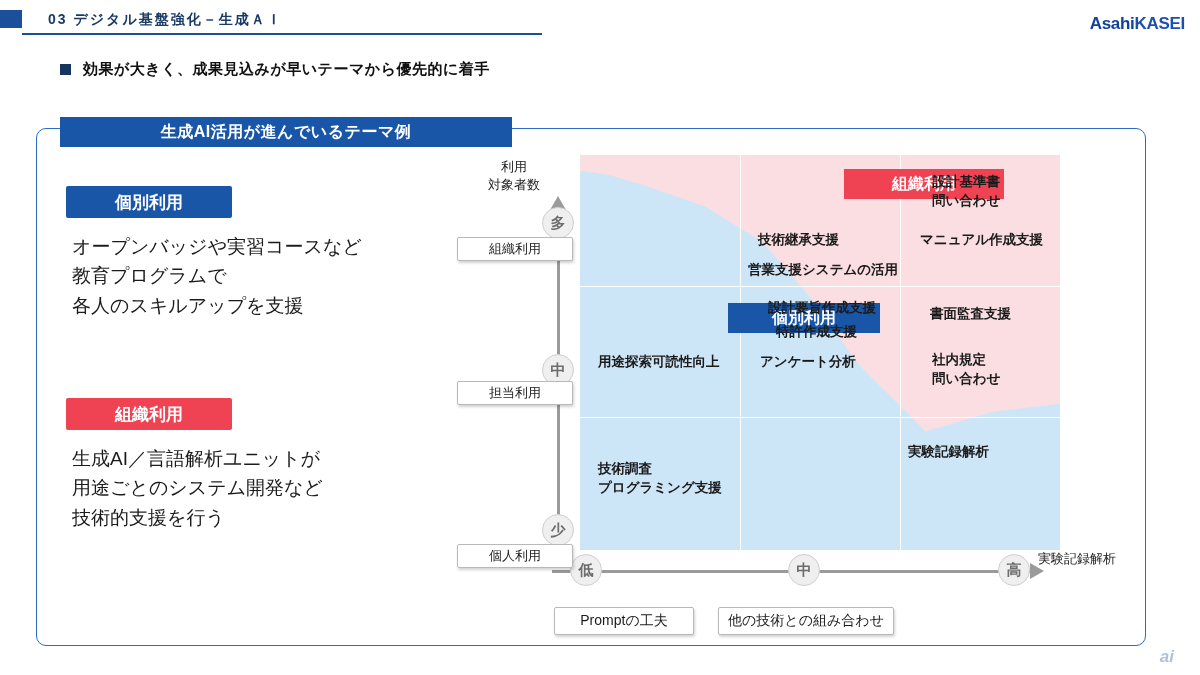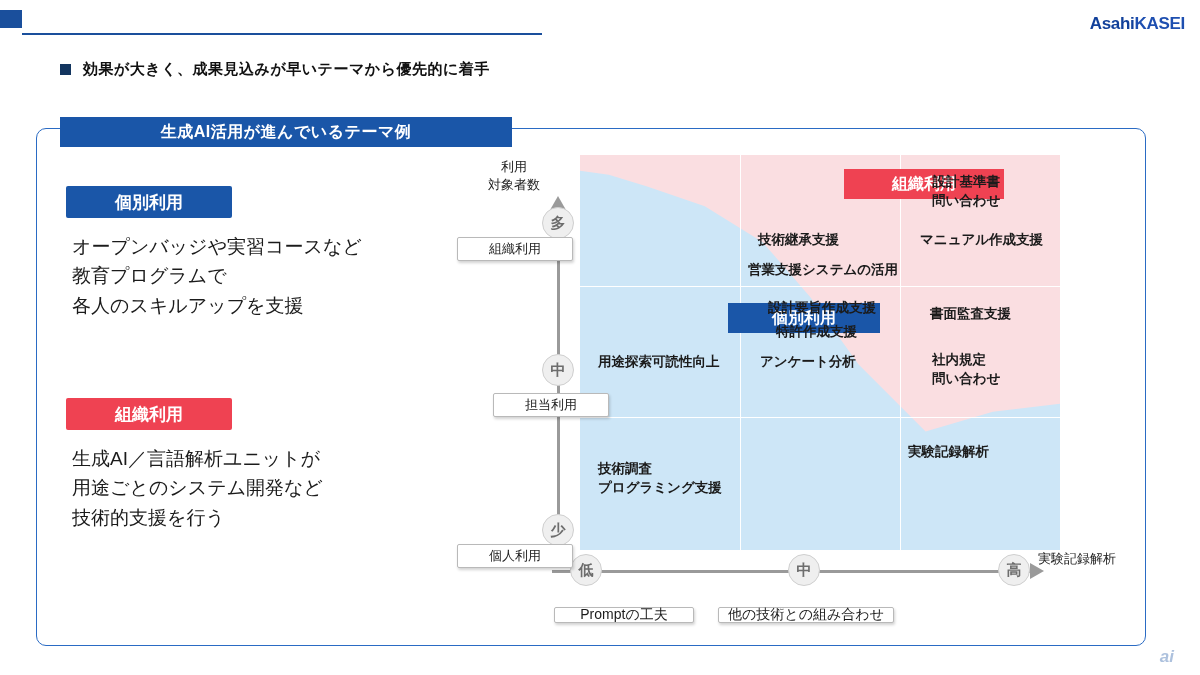--- a/index.html
+++ b/index.html
@@ -146,29 +146,29 @@
 
   
   .side-box {
     position: absolute;
     background: #fff; border: 1px solid #b9b9b9; border-radius: 2px;
     box-shadow: 1px 2px 3px rgba(0,0,0,0.18);
     font-size: 13px; color: #222;
     display: flex; align-items: center; justify-content: center;
   }
   #side-box-1 { left: 17px; top: 85px; width: 116px; height: 24px; }
-  #side-box-2 { left: 17px; top: 241px; width: 116px; height: 24px; margin-left: 36px; }
+  #side-box-2 { left: 17px; top: 229px; width: 116px; height: 24px; }
   #side-box-3 { left: 17px; top: 392px; width: 116px; height: 24px; }
 
   
   .bottom-box {
     position: absolute; top: 455px;
     background: #fff; border: 1px solid #b9b9b9; border-radius: 2px;
     box-shadow: 1px 2px 3px rgba(0,0,0,0.18);
-    height: 16px;
+    height: 28px;
     font-size: 14px; color: #1b1b1b;
     display: flex; align-items: center; justify-content: center;
   }
   #bottom-box-1 { left: 114px; width: 140px; }
   #bottom-box-2 { left: 278px; width: 176px; }
   #bottom-box-3 { left: 478px; width: 202px; }
 
   
   #matrix {
     position: absolute; left: 140px; top: 3px;
@@ -213,20 +213,21 @@
     position: absolute; right: 26px; bottom: 8px;
     font-size: 17px; font-weight: bold; color: #9fb7d8; opacity: 0.85;
     font-style: italic;
   }
 </style>
 </head>
 <body>
 
 <div id="header-bar">
   <div id="header-accent"></div>
+  <div id="header-title">03  デジタル基盤強化－生成ＡＩ</div>
   <div id="header-rule"></div>
   <div id="logo">
     <span class="asahi">Asahi</span><span class="kasei">KASEI</span>
   </div>
 </div>
 
 <div id="subtitle-row">
   <div id="subtitle-marker"></div>
   <div id="subtitle-text">効果が大きく、成果見込みが早いテーマから優先的に着手</div>
 </div>

